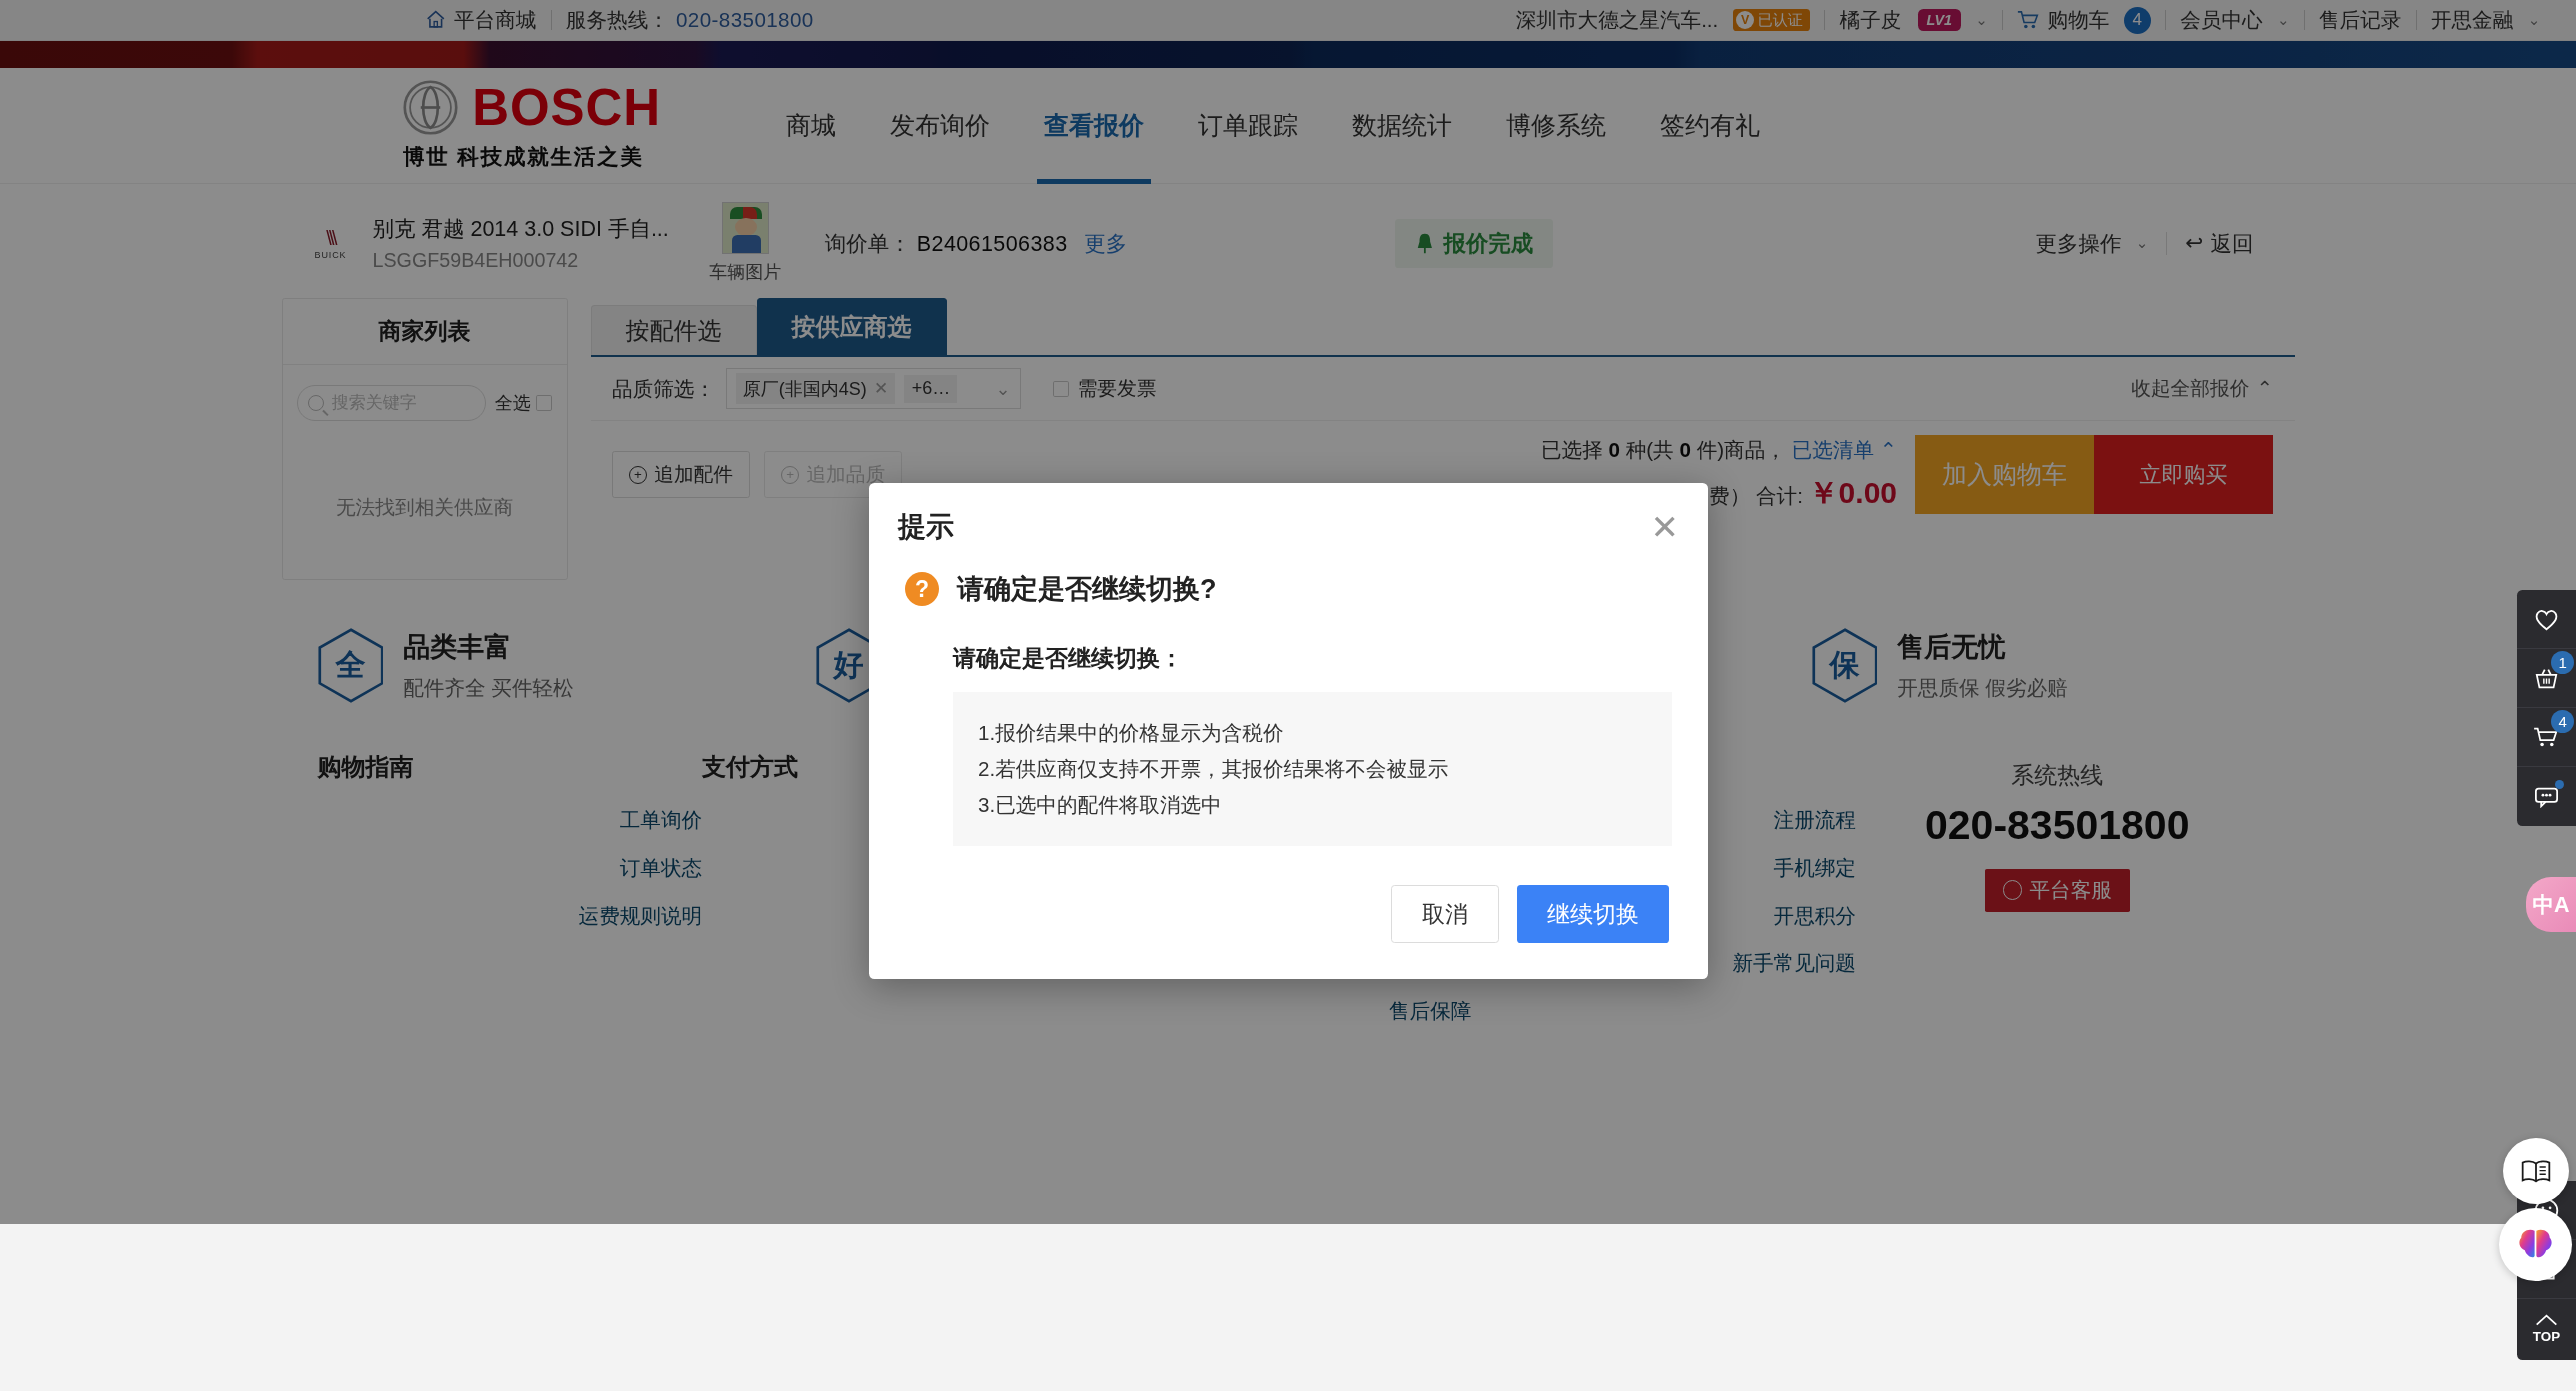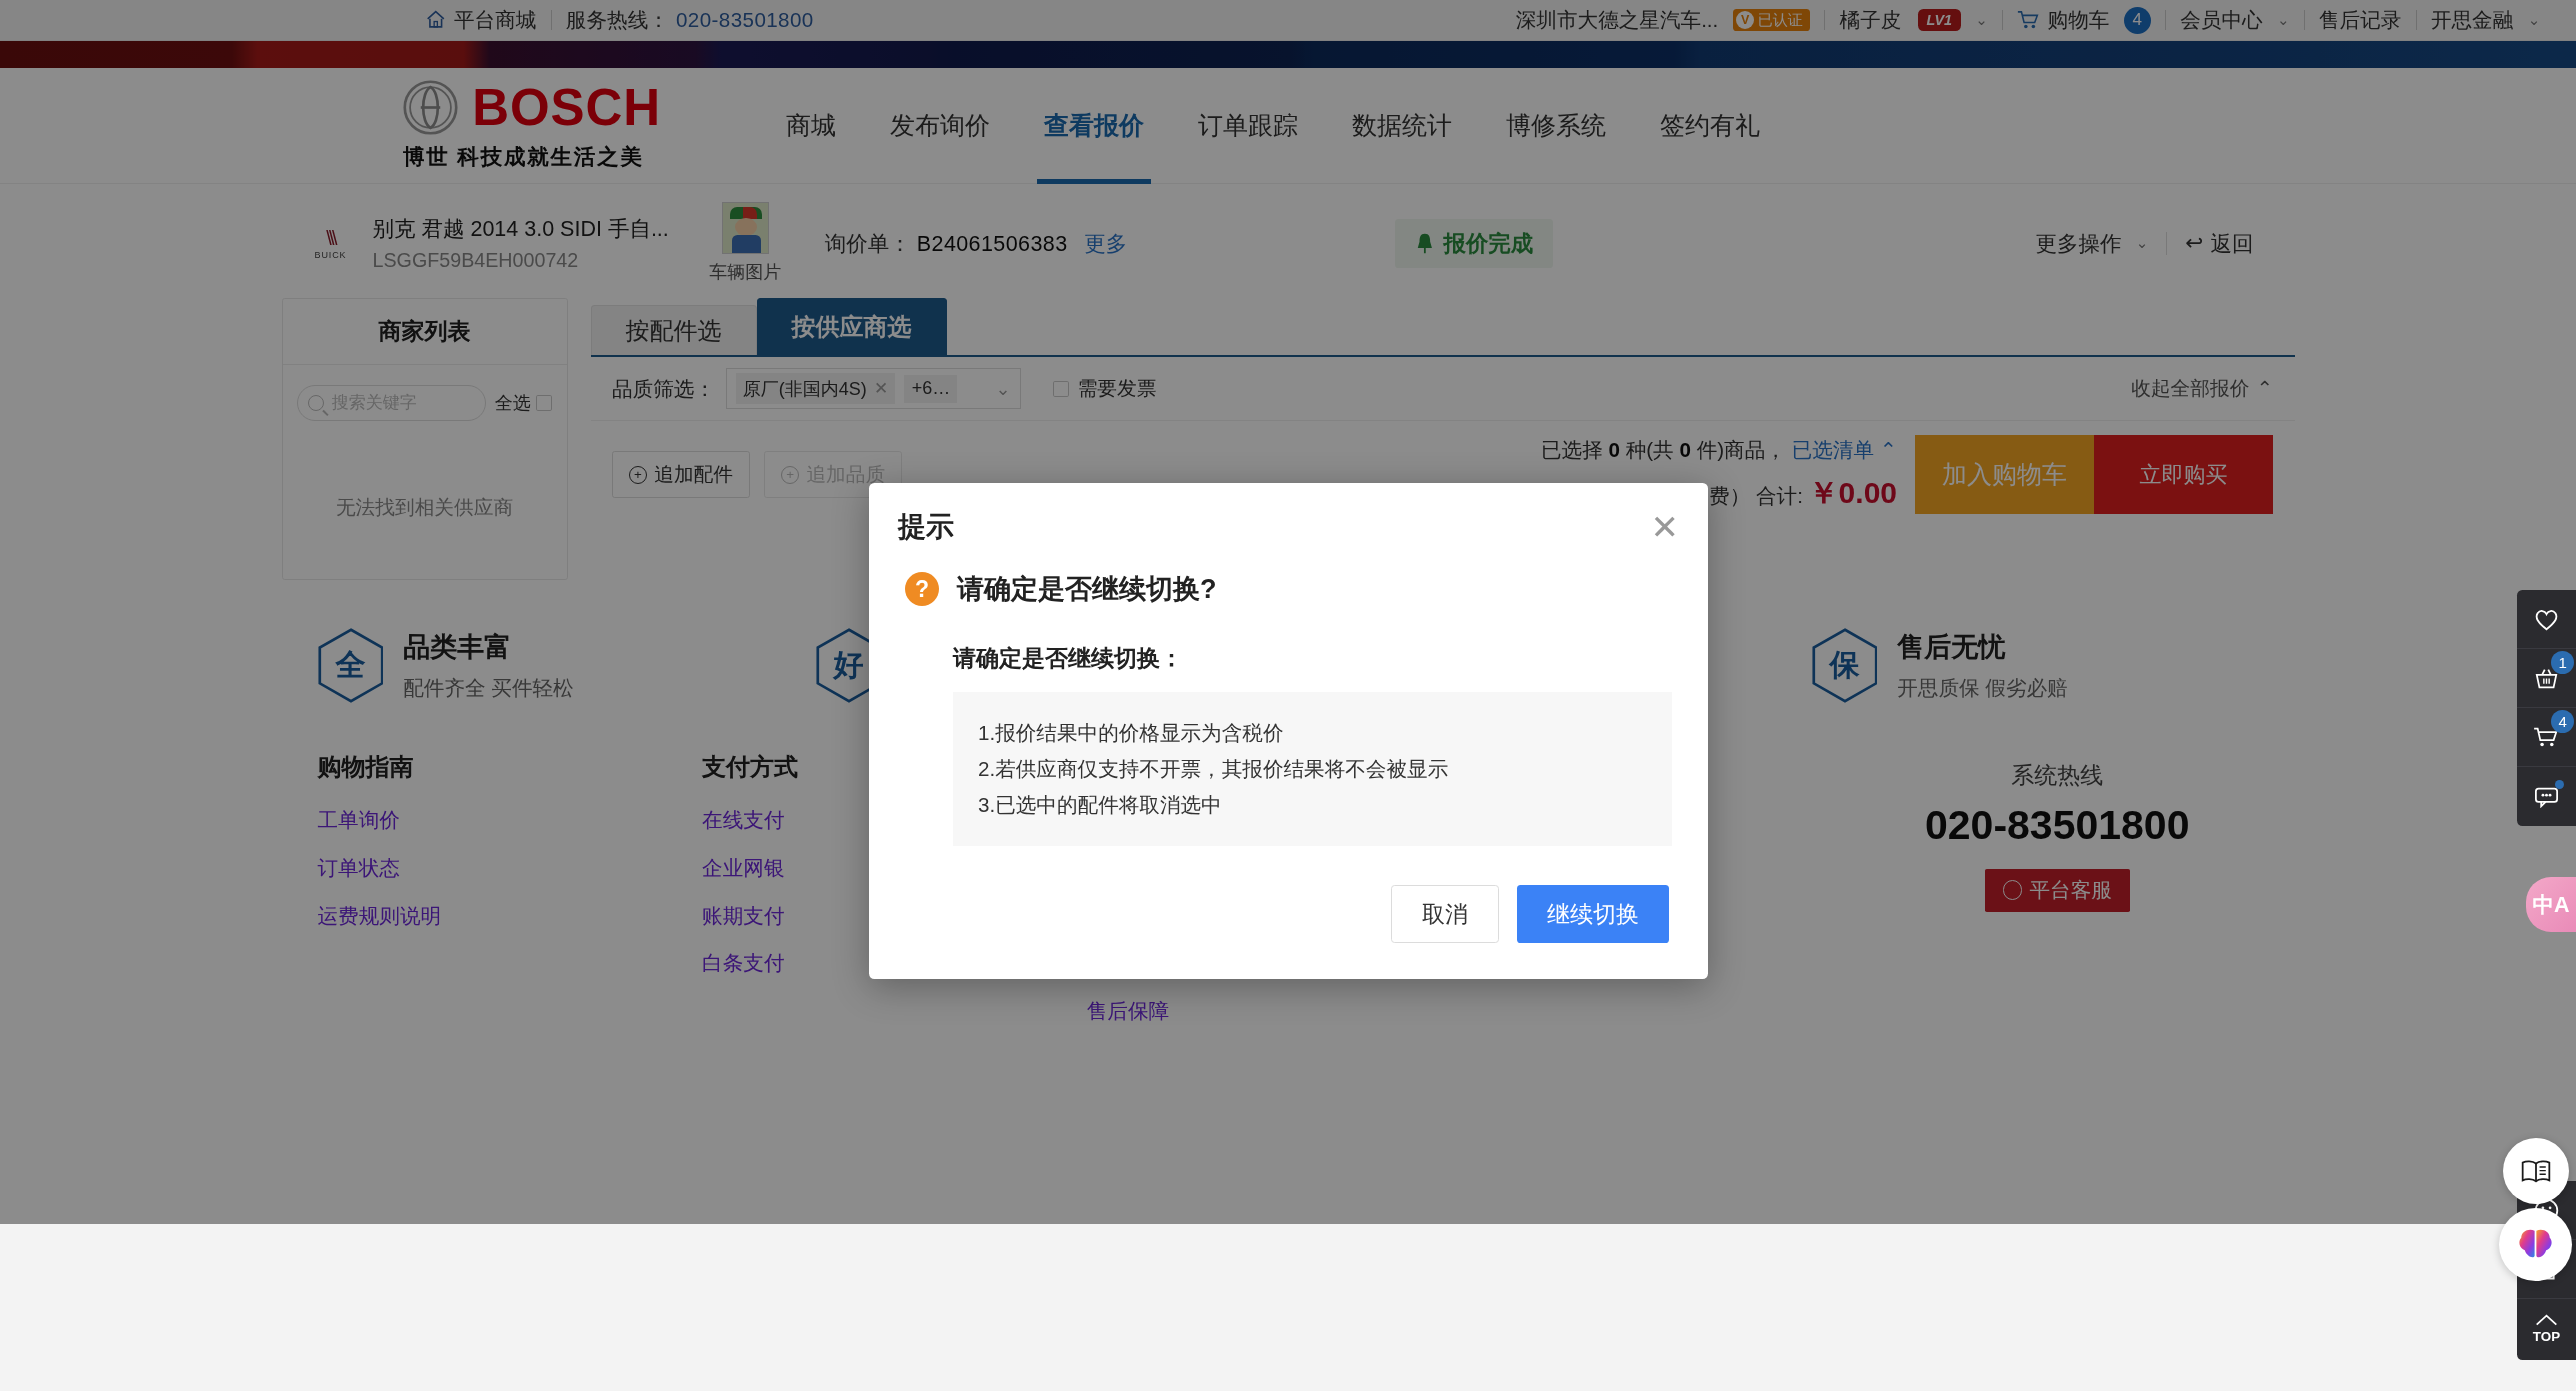--- a/index.html
+++ b/index.html
@@ -50,21 +50,21 @@
     border-radius: 3.6px; padding: 1.8px 7.2px 1.8px 3.6px;
     font-size: 15px; margin-left: 7.2px;
   }
   .badge-verified .vcircle {
     width: 18px; height: 18px; border-radius: 50%;
     background: #fff; color: #e8820c; font-size: 12.5px;
     display: flex; align-items: center; justify-content: center;
     font-weight: bold;
   }
   .lv-badge {
-    background: #b91c1c; color: #fff; border-radius: 5.4px;
+    background: #be185d; color: #fff; border-radius: 5.4px;
     font-size: 14.3px; font-style: italic; font-weight: bold;
     padding: 2.7px 9px; margin-left: 9px;
   }
   .cart-count {
     background: #1c6fc4; color:#fff; border-radius: 50%;
     width: 27px; height: 27px; font-size: 17px;
     display:inline-flex; align-items:center; justify-content:center;
     margin-left: 7.2px;
   }
   .caret { font-size: 15px; color:#777; margin-left: 7.2px; }
@@ -281,21 +281,21 @@
   .feat-t { font-size: 27px; color:#222; font-weight:bold; }
   .feat-s { font-size: 20.6px; color:#666; margin-top: 9px; }
 
   
   .footlinks {
     width: 2013px; margin: 0 auto; display:flex;
     padding: 0 36px;
   }
   .fcol { width: 385px; }
   .fcol h4 { font-size: 24px; color:#222; margin-bottom: 23px; font-weight:bold;}
-  .fcol a { display:block; font-size: 20.6px; color:#6d28d9; margin-bottom: 19.7px; text-decoration:none;}
+  .fcol a { display:block; font-size: 20.6px; color:#0c4a6e; margin-bottom: 19.7px; text-decoration:none;text-align:right;}
   .hotline { margin-left: auto; text-align:center; width: 403px; padding-top: 9px;}
   .hot-t { font-size: 23px; color:#444; }
   .hot-n { font-size: 41px; color:#111; font-weight:bold; margin-top: 10.7px; letter-spacing: 0px;}
   .hot-btn {
     margin: 19.7px auto 0; width: 145px; height: 43px; background:#c3202a;
     color:#fff; font-size:20.6px; display:flex;align-items:center;justify-content:center; gap:7.2px;
     border-radius: 1.8px;
   }
   .smiley { width:19.7px;height:19.7px;border-radius:50%;border:1.8px solid #fff; display:inline-block;}
 

